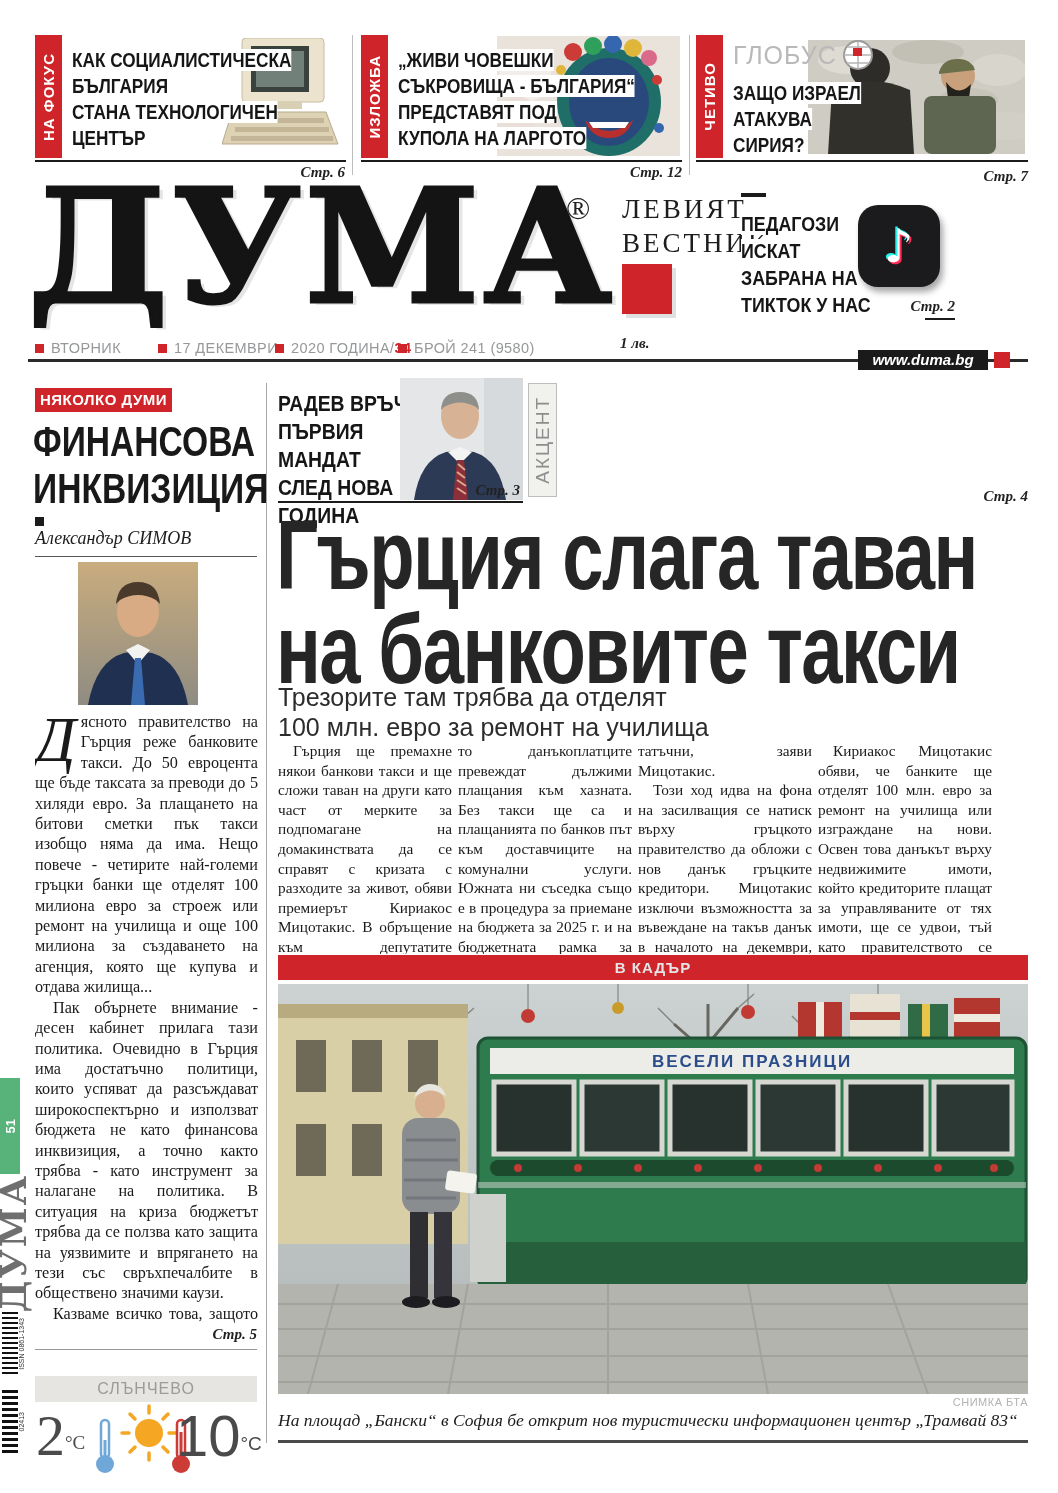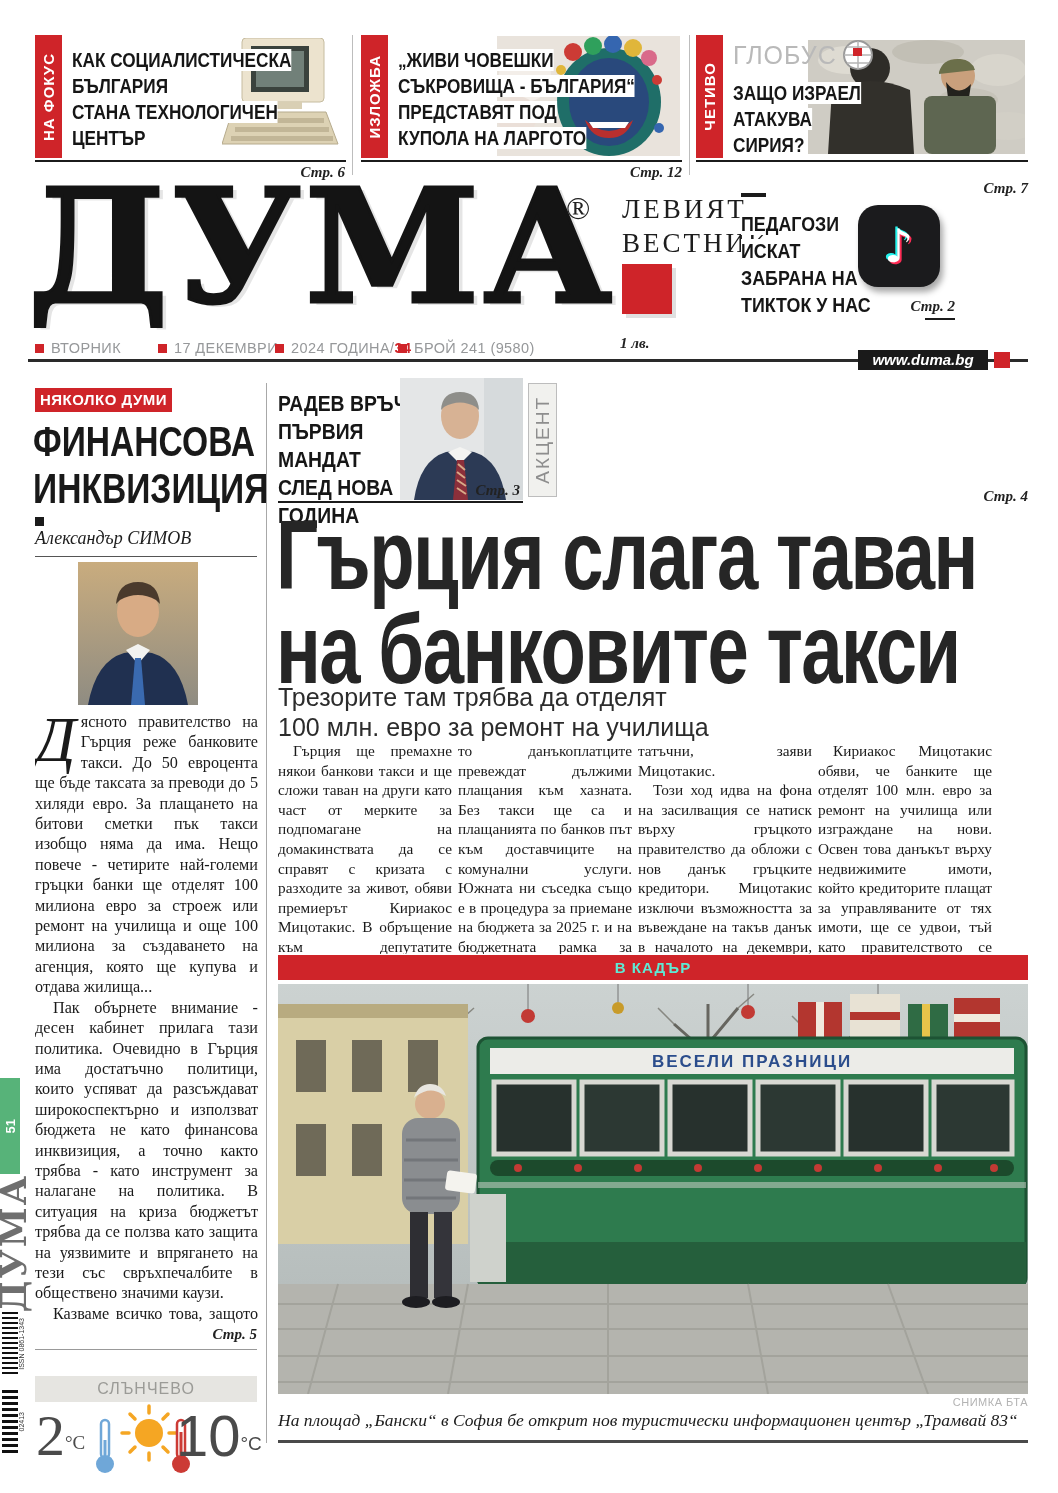--- a/index.html
+++ b/index.html
@@ -124,21 +124,21 @@
     <rect x="116" y="56" width="72" height="58" rx="8" fill="#5e6651"></rect>
     <circle cx="62" cy="28" r="20" fill="#2e2c28"></circle>
     <path d="M24 50 q38 -18 78 0 l4 64 h-86 Z" fill="#32302b"></path>
   </svg>
   <div class="abs" style="left:733px;top:80px;width:190px;z-index:2;">
     <div class="cond t-title" style="transform:scaleX(0.86);width:116%;"><span>ЗАЩО ИЗРАЕЛ
 АТАКУВА
 СИРИЯ?</span></div>
   </div>
   <div class="abs blackline" style="left:696px;top:160px;width:332px;height:2px;"></div>
-  <div class="abs pageref" style="left:928px;top:180px;width:100px;">Стр. 7</div>
+  <div class="abs pageref" style="left:928px;top:168px;width:100px;">Стр. 7</div>
 
   <div class="abs masthead" style="left:28px;top:172px;font-size:158px;line-height:150px;">ДУМА</div>
   <div class="abs serif" style="left:566px;top:190px;font-size:32px;color:#222;">®</div>
   <div class="abs serif" style="left:622px;top:192px;font-size:27px;line-height:34px;letter-spacing:3px;color:#1d1d1d;white-space:pre-line;">ЛЕВИЯТ
 ВЕСТНИК</div>
   <div class="abs red" style="left:622px;top:264px;width:50px;height:50px;box-shadow:4px 4px 0 rgba(0,0,0,0.12);"></div>
 
   <div class="abs blackline" style="left:741px;top:193px;width:25px;height:4px;"></div>
   <div class="abs" style="left:741px;top:210px;width:160px;">
     <div class="cond t-title" style="transform:scaleX(0.85);width:118%;font-size:21px;line-height:27px;"><span>ПЕДАГОЗИ
@@ -147,21 +147,21 @@
 ТИКТОК У НАС</span></div>
   </div>
   <div class="abs" style="left:858px;top:205px;width:82px;height:82px;border-radius:20px;background:#1b1b1d;box-shadow:3px 5px 6px rgba(0,0,0,0.35);display:flex;align-items:center;justify-content:center;">
     <span style="color:#fff;font-size:46px;font-family:'DejaVu Sans',sans-serif;text-shadow:-2px -2px 0 #25f4ee,2px 2px 0 #fe2c55;">♪</span>
   </div>
   <div class="abs pageref" style="left:865px;top:298px;width:90px;">Стр. 2</div>
   <div class="abs blackline" style="left:925px;top:318px;width:30px;height:2px;"></div>
 
   <div class="abs dl-item" style="left:35px;top:340px;"><span class="dl-sq"></span><span>ВТОРНИК</span></div>
   <div class="abs dl-item" style="left:158px;top:340px;"><span class="dl-sq"></span><span>17 ДЕКЕМВРИ</span></div>
-  <div class="abs dl-item" style="left:275px;top:340px;"><span class="dl-sq"></span><span>2024 ГОДИНА/</span><span style="color:#cf2429;font-weight:bold;">34</span></div>
+  <div class="abs dl-item" style="left:275px;top:340px;"><span class="dl-sq"></span><span>2020 ГОДИНА/</span><span style="color:#cf2429;font-weight:bold;">34</span></div>
   <div class="abs dl-item" style="left:398px;top:340px;"><span class="dl-sq"></span><span>БРОЙ 241 (9580)</span></div>
   <div class="abs serif" style="left:620px;top:335px;font-size:15px;font-weight:bold;font-style:italic;color:#222;">1 лв.</div>
   <div class="abs" style="left:28px;top:359px;width:1000px;height:3px;background:#2a2a2a;"></div>
   <div class="abs sans" style="left:858px;top:350px;width:130px;height:20px;background:#1a1a1a;color:#fff;font-weight:bold;font-style:italic;font-size:15px;text-align:center;line-height:20px;">www.duma.bg</div>
   <div class="abs red" style="left:994px;top:352px;width:16px;height:16px;"></div>
 
   <div class="abs red sans" style="left:35px;top:388px;width:137px;height:24px;color:#fff;font-weight:bold;font-size:15px;text-align:center;line-height:24px;letter-spacing:.5px;">НЯКОЛКО ДУМИ</div>
   <div class="abs" style="left:33px;top:418px;width:280px;">
     <div class="cond" style="transform:scaleX(0.8);width:125%;font-family:'Liberation Sans',sans-serif;font-weight:bold;font-size:42px;line-height:47px;color:#191919;">ФИНАНСОВА
 ИНКВИЗИЦИЯ</div>
@@ -283,21 +283,21 @@
 
   </div>
   <div class="bodycol serif" style="left:638px;">
     <p>татъчни, заяви Мицотакис.</p>
     <p class="ind">Този ход идва на фона на засилващия се натиск върху гръцкото правителство да обложи с нов данък гръцките кредитори. Мицотакис изключи възможността за въвеждане на такъв данък в началото на декември, като повтори, че подобна мярка няма да помогне на хората. И в България, под натиска на търговските банки, служебното правителството се отказа</p>
   </div>
   <div class="bodycol serif" style="left:818px;">
     <p class="ind">Кириакос Мицотакис обяви, че банките ще отделят 100 млн. евро за ремонт на училища или изграждане на нови. Освен това данъкът върху недвижимите имоти, който кредиторите плащат за управляваните от тях имоти, ще се удвои, тъй като правителството се опитва да помогне на домакинствата да намерят жилища на по-ниски цени.</p>
   </div>
 
-  <div class="abs red sans" style="left:278px;top:955px;width:750px;height:25px;color:#5eead4;font-weight:bold;font-size:15px;letter-spacing:1px;text-align:center;line-height:25px;">В КАДЪР</div>
+  <div class="abs red sans" style="left:278px;top:955px;width:750px;height:25px;color:#e5e5e5;font-weight:bold;font-size:15px;letter-spacing:1px;text-align:center;line-height:25px;">В КАДЪР</div>
 
   <svg class="abs" style="left:278px;top:984px;" width="750" height="410" viewBox="0 0 750 410">
     <defs>
       <linearGradient id="sky" x1="0" y1="0" x2="0" y2="1">
         <stop offset="0" stop-color="#ccd2d1"></stop>
           <stop offset="1" stop-color="#b7bebd"></stop>
       </linearGradient>
     </defs>
     <rect width="750" height="300" fill="url(#sky)"></rect>
 

